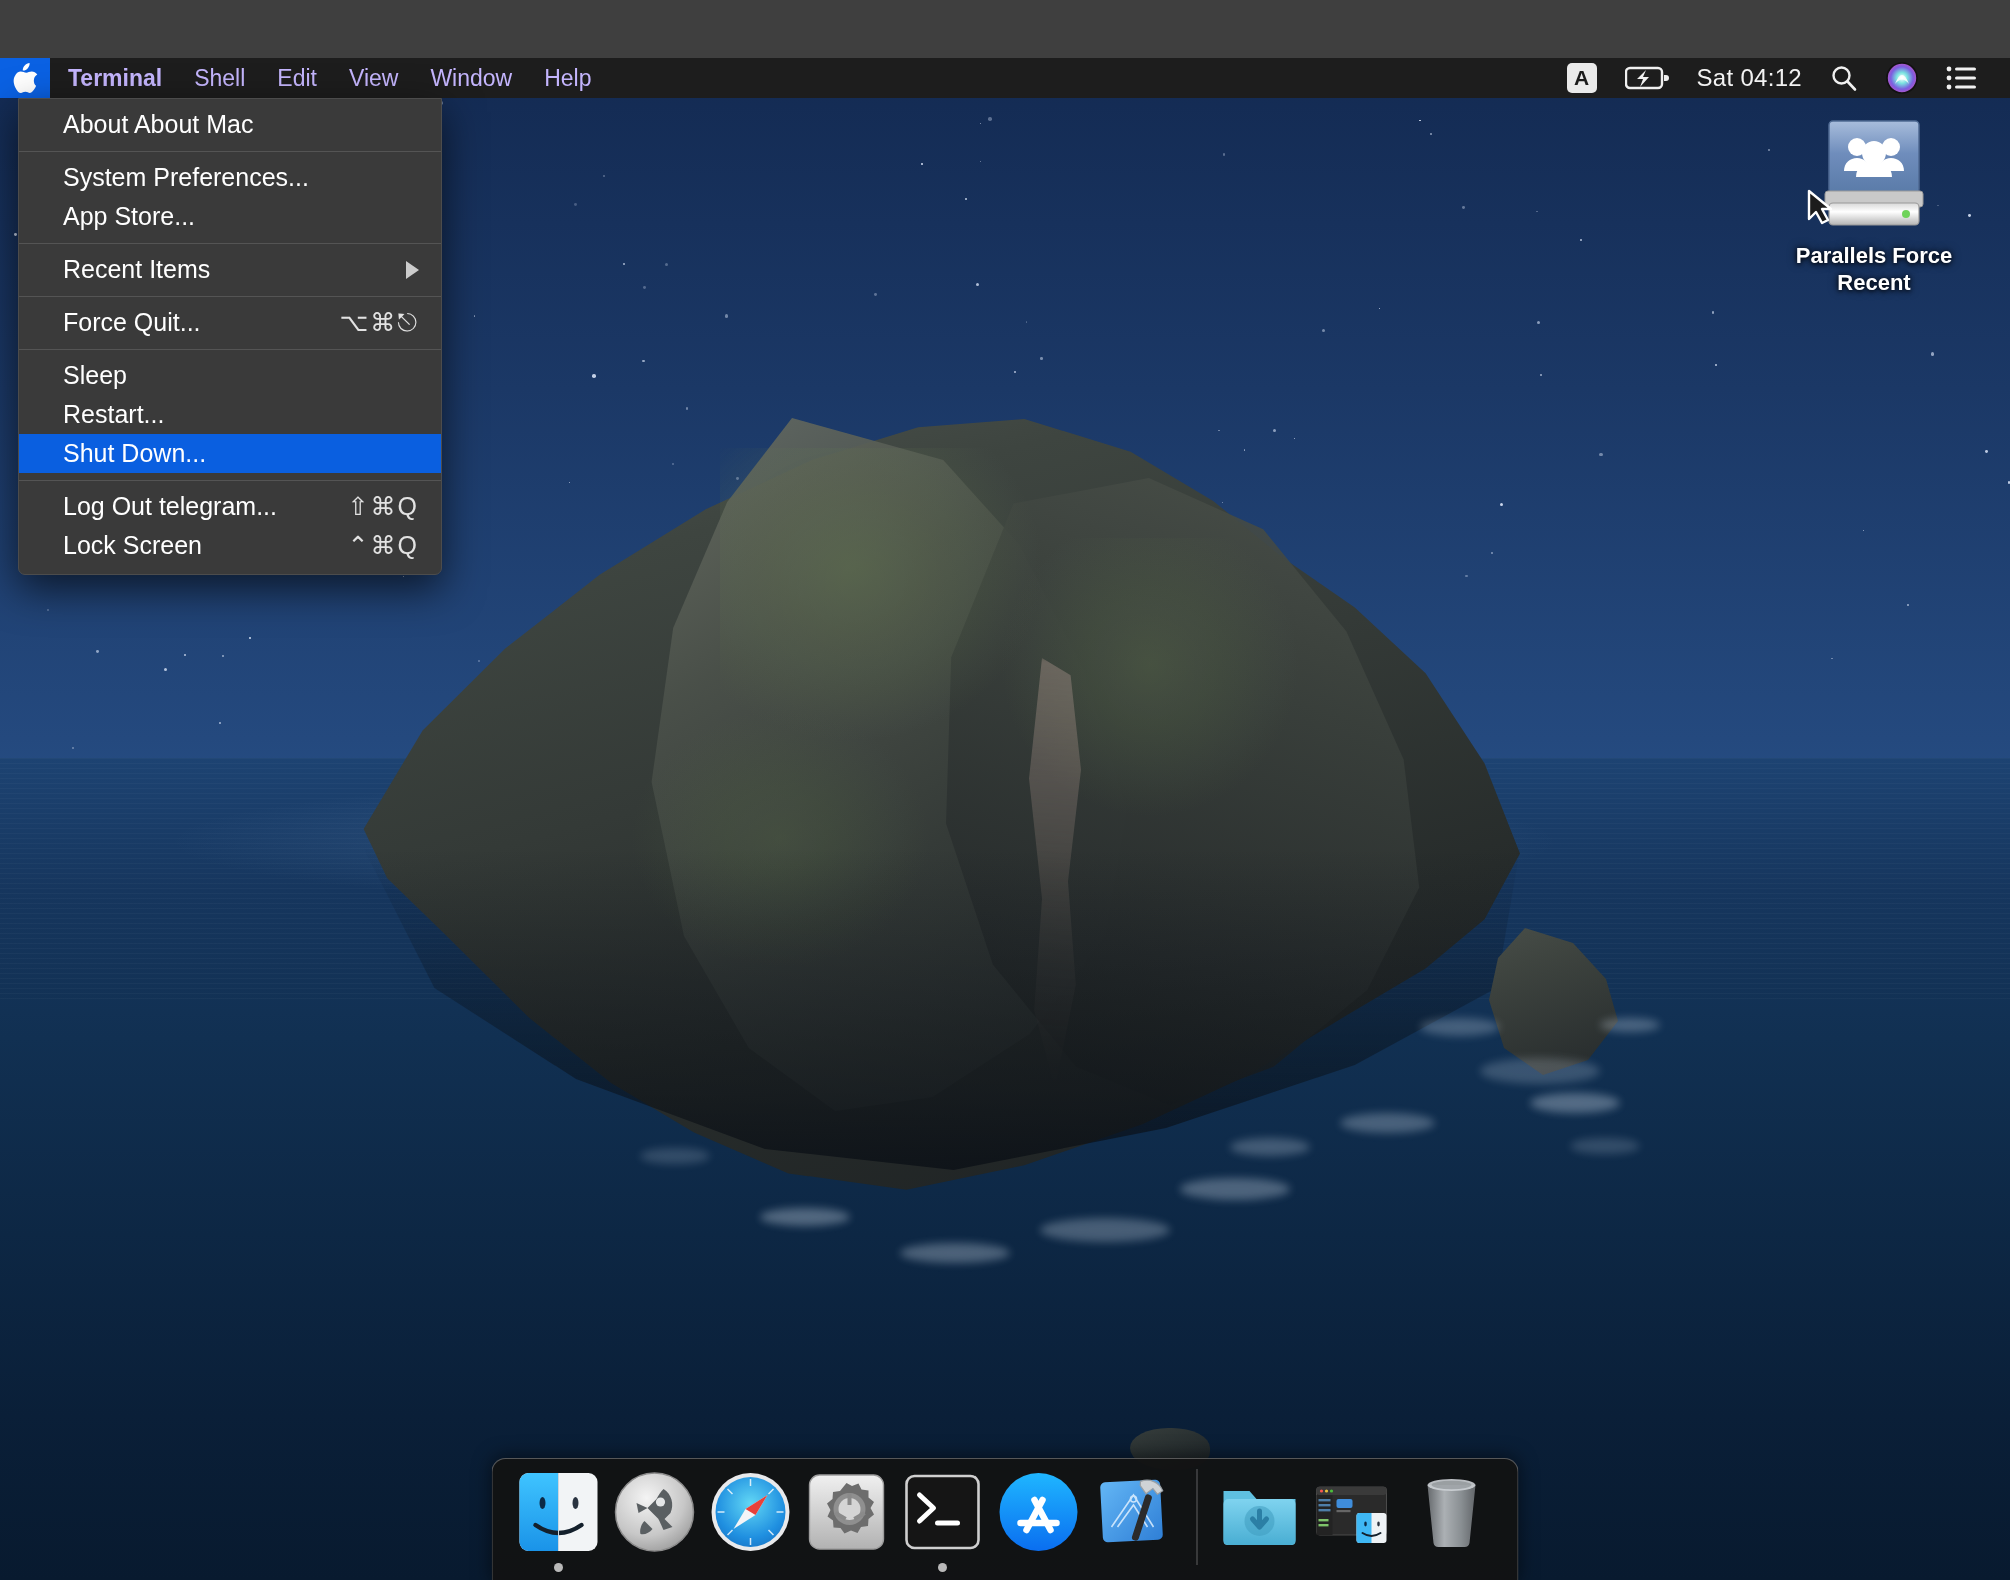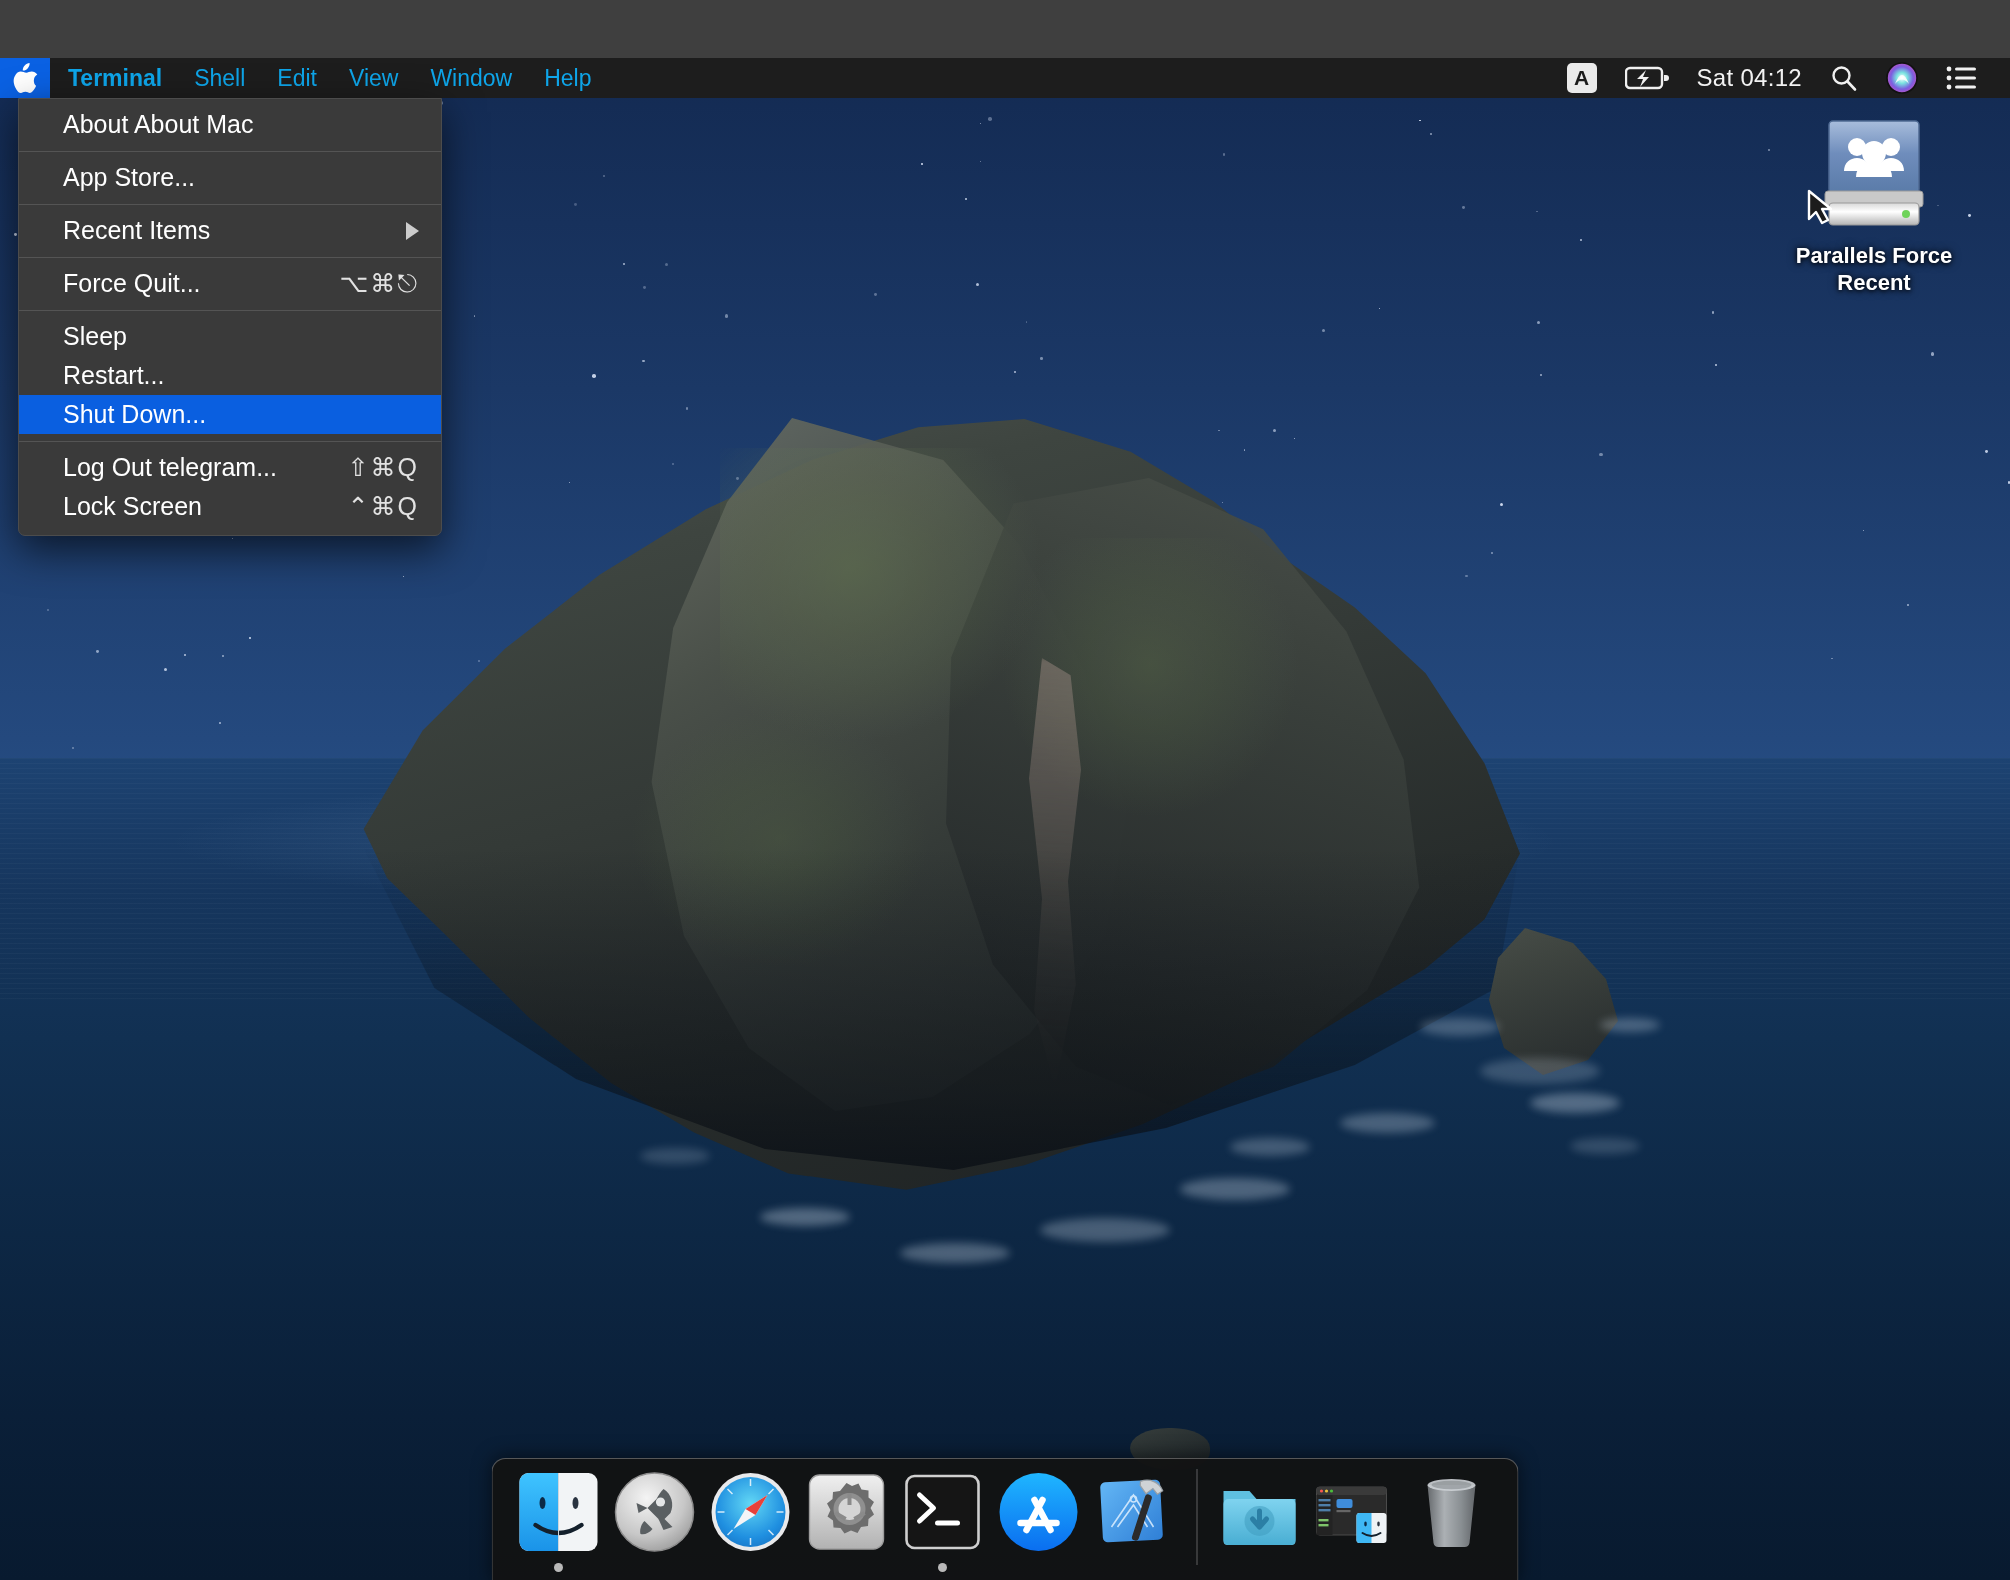--- a/index.html
+++ b/index.html
@@ -162,21 +162,21 @@
     display:flex; align-items:center;
     z-index:40;
   }
   .mb-left{ display:flex; align-items:center; height:40px; }
   #apple-menu-trigger{
     width:50px; height:40px; background:#0a61e3;
     display:flex; align-items:center; justify-content:center; cursor:pointer;
   }
   .mb-item{
     height:40px; display:flex; align-items:center;
-    padding:0 16px; color:#0ea5e9; font-size:23px; cursor:pointer;
+    padding:0 16px; color:#c4b5fd; font-size:23px; cursor:pointer;
     white-space:nowrap;
   }
   .mb-item.app{ font-weight:bold; padding-left:18px; }
   .mb-right{
     margin-left:auto; display:flex; align-items:center; gap:0; height:40px;
     padding-right:18px;
   }
   .mb-status{
     height:40px; display:flex; align-items:center; padding:0 14px;
     color:#f2f2f2; font-size:23px; cursor:pointer;
@@ -534,20 +534,23 @@
         </div>
       </div>
     </div>
 
     <div id="apple-menu">
         <div class="menu-row">
           <span class="label">About About Mac</span>
         </div>
         <div class="menu-sep"></div>
         <div class="menu-row">
+          <span class="label">System Preferences...</span>
+        </div>
+        <div class="menu-row">
           <span class="label">App Store...</span>
         </div>
         <div class="menu-sep"></div>
         <div class="menu-row">
           <span class="label">Recent Items</span>
           <span class="submenu-arrow"></span>
         </div>
         <div class="menu-sep"></div>
         <div class="menu-row">
           <span class="label">Force Quit...</span>

